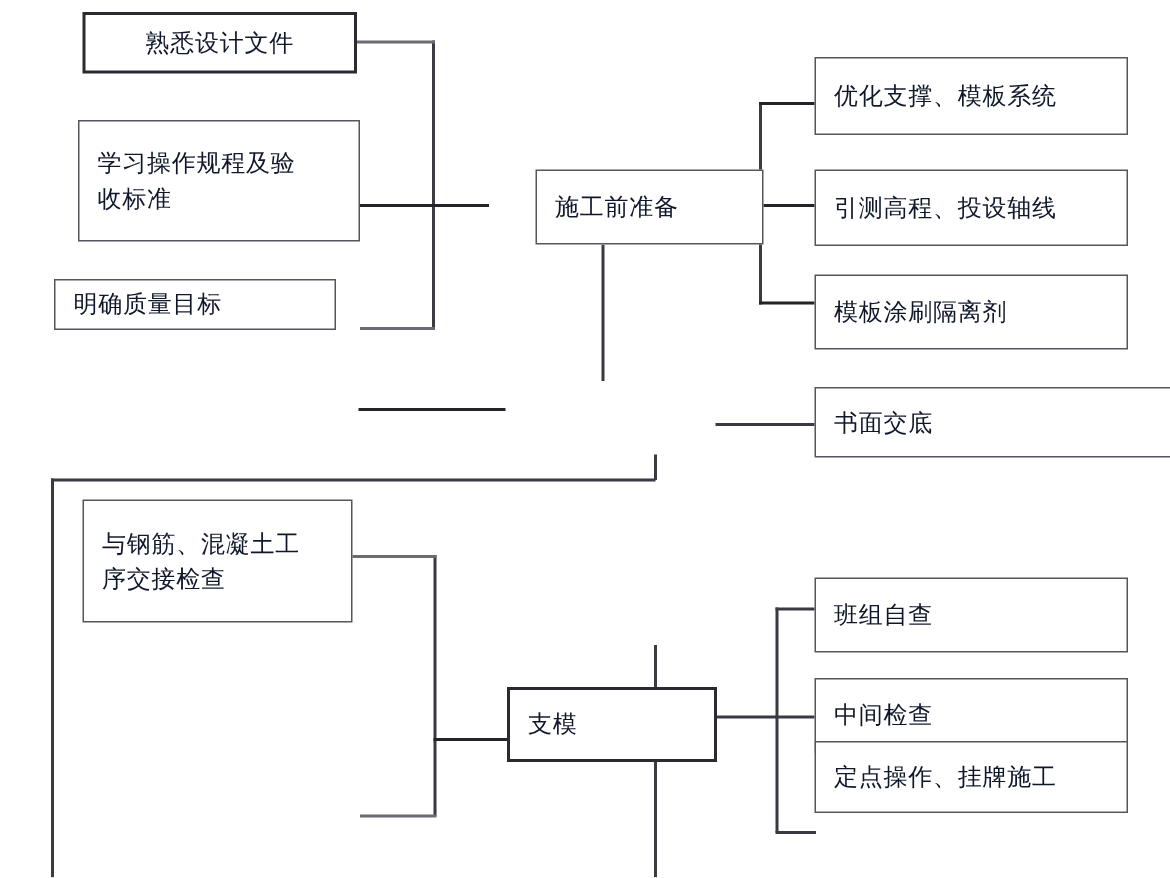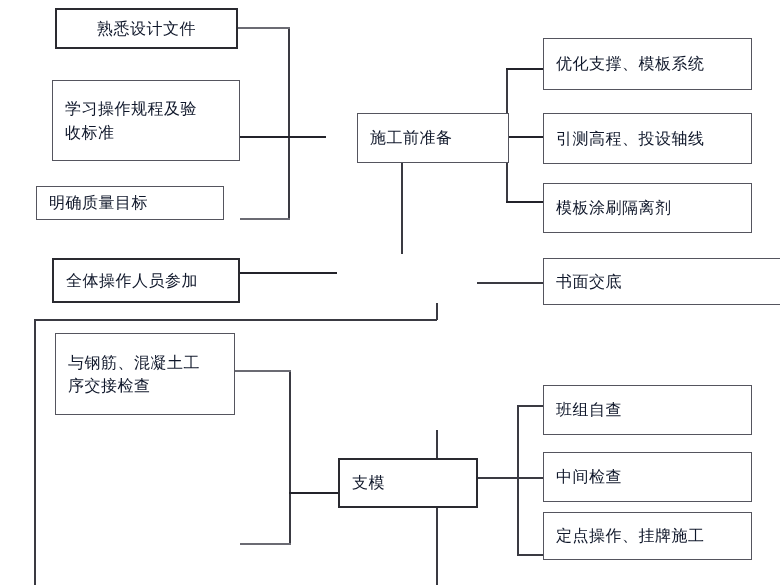--- a/index.html
+++ b/index.html
@@ -102,30 +102,29 @@
   <div class="node thin" style="left:36px; top:186px; width:188px; height:34px;">明确质量目标</div>
 
   <div class="node thin" style="left:326px; top:113px; width:152px; height:50px;margin-left:31px;">施工前准备</div>
 
   <div class="node thin" style="left:543px; top:38px; width:209px; height:52px;">优化支撑、模板系统</div>
 
   <div class="node thin" style="left:543px; top:113px; width:209px; height:51px;">引测高程、投设轴线</div>
 
   <div class="node thin" style="left:543px; top:183px; width:209px; height:50px;">模板涂刷隔离剂</div>
 
-  <div class="node thick" style="left:52px; top:258px; width:188px; height:45px;">全体操作人员参加</div>
 
 
   <div class="node thin" style="left:543px; top:258px; width:247px; height:47px;">书面交底</div>
 
   <div class="node thin" style="left:55px; top:333px; width:180px; height:82px;">与钢筋、混凝土工
 序交接检查</div>
 
 
   <div class="node thick" style="left:338px; top:458px; width:140px; height:50px;">支模</div>
 
   <div class="node thin" style="left:543px; top:385px; width:209px; height:50px;">班组自查</div>
 
   <div class="node thin" style="left:543px; top:452px; width:209px; height:50px;text-align:center;">中间检查</div>
 
-  <div class="node thin" style="left:543px; top:512px; width:209px; height:48px;">定点操作、挂牌施工</div>
+  <div class="node thin" style="left:543px; top:494px; width:209px; height:48px;">定点操作、挂牌施工</div>
 
 </div>
 
 </body></html>

